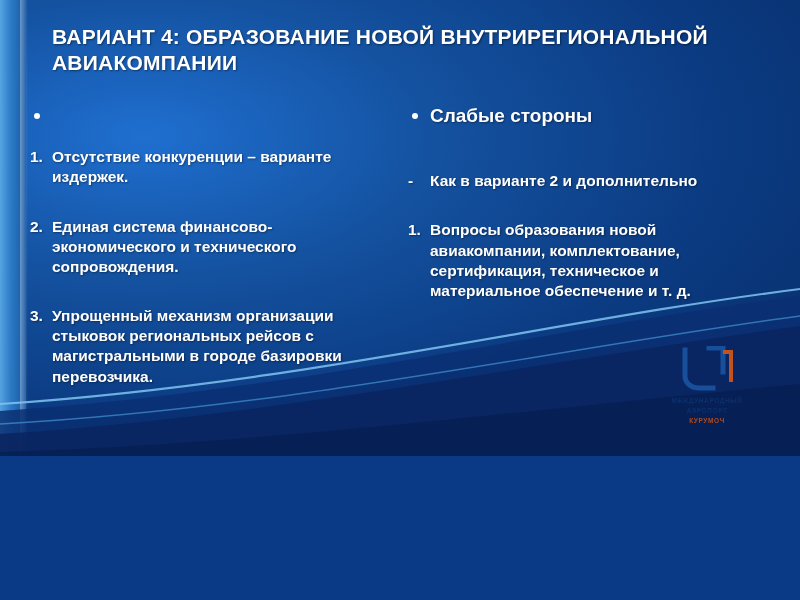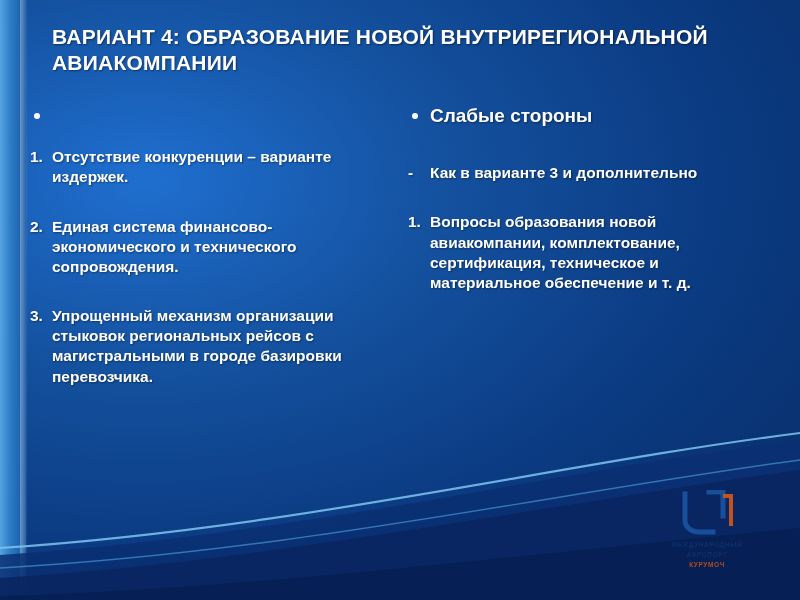--- a/index.html
+++ b/index.html
@@ -10,21 +10,21 @@
     width: 800px;
     height: 600px;
     overflow: hidden;
     font-family: "Liberation Sans", sans-serif;
     background: #0a3a86;
   }
 
   .slide {
     position: relative;
     width: 800px;
-    height: 600px;
+    height: 456px;
     overflow: hidden;
     background: radial-gradient(ellipse at 18% 30%, #1f6fd0 0%, #14519f 32%, #0b3b82 62%, #072a63 100%);
     text-decoration: underline;
   }
 
   
   .left-strip {
     position: absolute;
     left: 0; top: 0;
     width: 26px; height: 100%;
@@ -97,21 +97,21 @@
   .col-head .bullet {
     position: absolute;
     left: 4px;
     top: 8px;
     width: 6px;
     height: 6px;
     background: #ffffff;
     border-radius: 50%;
     display: block;
   }
-  .col-right .col-head { margin-bottom: 16px; }
+  .col-right .col-head { margin-bottom: 24px; }
 
   ul.items {
     list-style: none;
     margin: 0;
     padding: 0;
   }
   ul.items li {
     color: #ffffff;
     font-size: 15.5px;
     font-weight: bold;
@@ -194,21 +194,21 @@
       </ul>
     </div>
 
     <div class="col col-right">
       <div class="col-head">
         <span class="bullet"></span>
         <span>Слабые стороны</span>
       </div>
       <ul class="items">
         <li>
-          <span class="marker">-</span><span>Как в варианте 3 и дополнительно</span>
+          <span class="marker">-</span><span>Как в варианте 2 и дополнительно</span>
         </li>
         <li>
           <span class="marker">1.</span><span>Вопросы образования новой авиакомпании, комплектование, сертификация, техническое и материальное обеспечение и т. д.</span>
         </li>
       </ul>
     </div>
 
   </div>
 
   <div class="logo">

